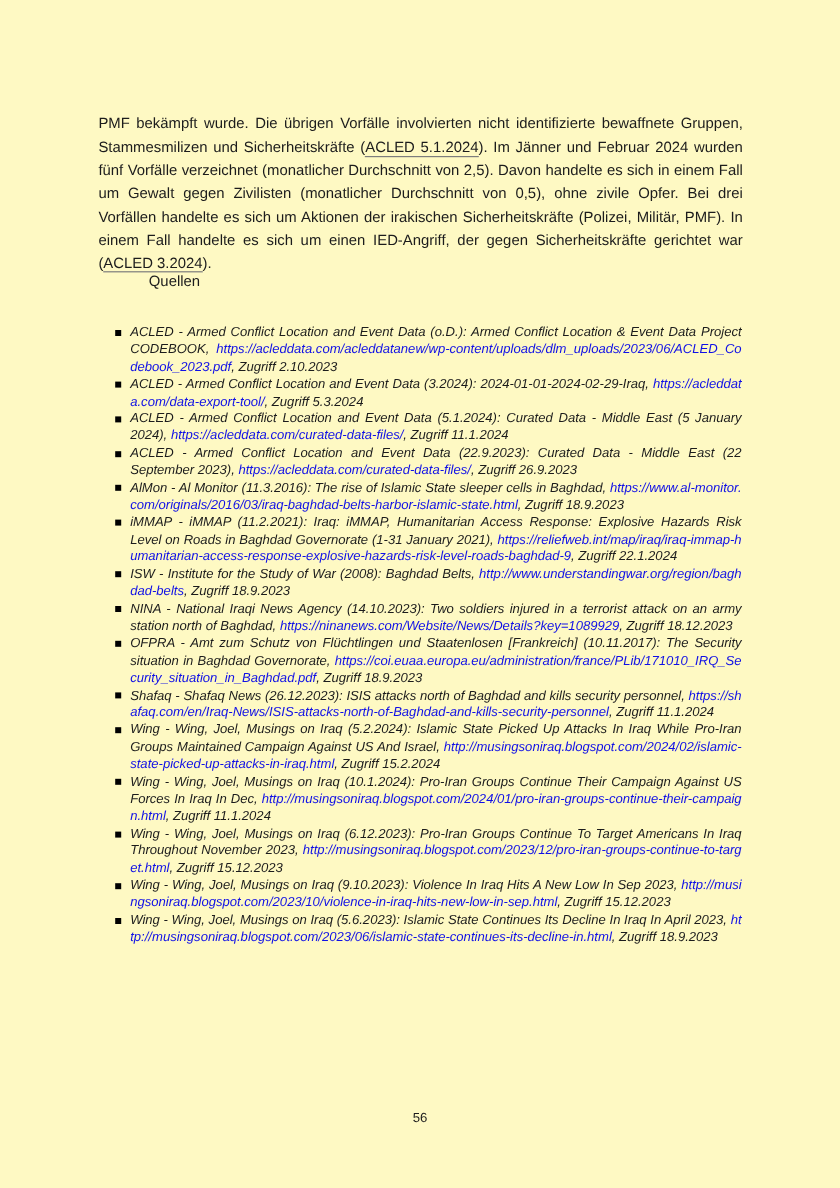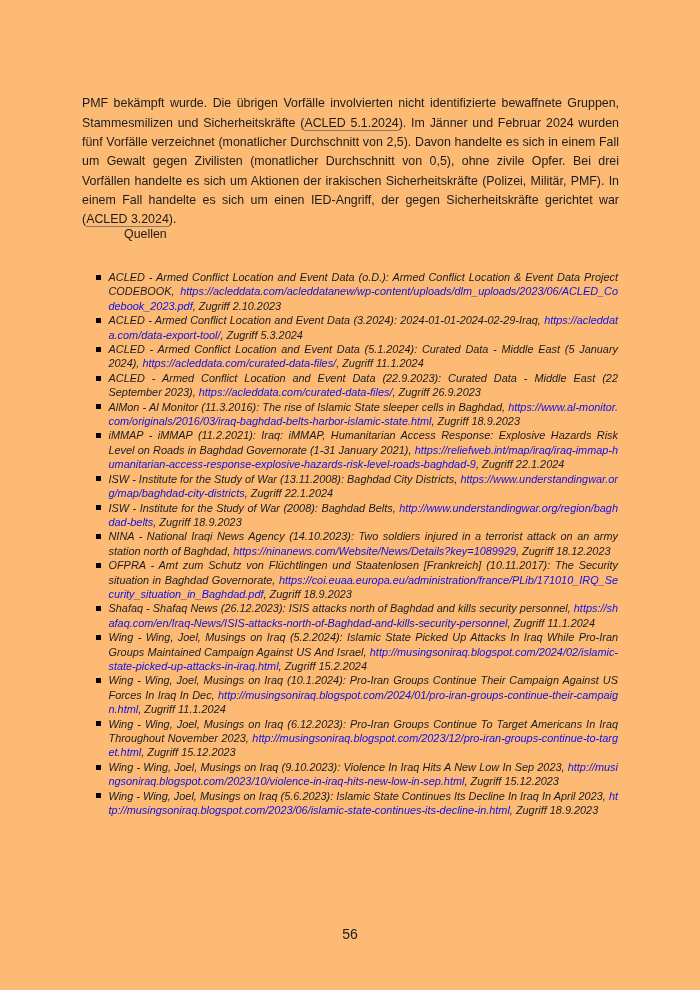--- a/index.html
+++ b/index.html
@@ -4,21 +4,21 @@
 <style>
   html, body {
     margin: 0;
     padding: 0;
     background: #ffffff;
   }
   .page {
     position: relative;
     width: 700px;
     height: 990px;
-    background: #fdba74;
+    background: #fef9c3;
     font-family: "Liberation Sans", sans-serif;
     color: #1c1c1c;
     overflow: hidden;
   }
   .para {
     position: absolute;
     left: 82px;
     top: 82px;
     width: 537px;
     font-size: 12.4px;
@@ -67,41 +67,40 @@
     color: #1010e6;
     text-decoration: none;
     word-break: break-all;
   }
   .page-number {
     position: absolute;
     top: 926px;
     left: 0;
     width: 100%;
     text-align: center;
-    font-size: 14px;
+    font-size: 11px;
     color: #1c1c1c;
   }
 </style>
 </head>
 <body>
 
 <div class="page">
 
   <p class="para"><span>PMF bekämpft wurde. Die übrigen Vorfälle involvierten nicht identifizierte bewaffnete Gruppen, Stammesmilizen und Sicherheitskräfte (</span><a class="ref-link" href="#">ACLED 5.1.2024</a><span>). Im Jänner und Februar 2024 wurden fünf Vorfälle verzeichnet (monatlicher Durchschnitt von 2,5). Davon handelte es sich in einem Fall um Gewalt gegen Zivilisten (monatlicher Durchschnitt von 0,5), ohne zivile Opfer. Bei drei Vorfällen handelte es sich um Aktionen der irakischen Sicherheitskräfte (Polizei, Militär, PMF). In einem Fall handelte es sich um einen IED-Angriff, der gegen Sicherheitskräfte gerichtet war (</span><a class="ref-link" href="#">ACLED 3.2024</a><span>).</span></p>
 
   <div class="heading">Quellen</div>
 
   <ul class="sources">
       <li><span class="bullet"></span><span>ACLED - Armed Conflict Location and Event Data (o.D.): Armed Conflict Location &amp; Event Data Project CODEBOOK, </span><a class="src-link" href="#">https://acleddata.com/acleddatanew/wp-content/uploads/dlm_uploads/2023/06/ACLED_Codebook_2023.pdf</a><span>, Zugriff 2.10.2023</span></li>
       <li><span class="bullet"></span><span>ACLED - Armed Conflict Location and Event Data (3.2024): 2024-01-01-2024-02-29-Iraq, </span><a class="src-link" href="#">https://acleddata.com/data-export-tool/</a><span>, Zugriff 5.3.2024</span></li>
       <li><span class="bullet"></span><span>ACLED - Armed Conflict Location and Event Data (5.1.2024): Curated Data - Middle East (5 January 2024), </span><a class="src-link" href="#">https://acleddata.com/curated-data-files/</a><span>, Zugriff 11.1.2024</span></li>
       <li><span class="bullet"></span><span>ACLED - Armed Conflict Location and Event Data (22.9.2023): Curated Data - Middle East (22 September 2023), </span><a class="src-link" href="#">https://acleddata.com/curated-data-files/</a><span>, Zugriff 26.9.2023</span></li>
       <li><span class="bullet"></span><span>AlMon - Al Monitor (11.3.2016): The rise of Islamic State sleeper cells in Baghdad, </span><a class="src-link" href="#">https://www.al-monitor.com/originals/2016/03/iraq-baghdad-belts-harbor-islamic-state.html</a><span>, Zugriff 18.9.2023</span></li>
       <li><span class="bullet"></span><span>iMMAP - iMMAP (11.2.2021): Iraq: iMMAP, Humanitarian Access Response: Explosive Hazards Risk Level on Roads in Baghdad Governorate (1-31 January 2021), </span><a class="src-link" href="#">https://reliefweb.int/map/iraq/iraq-immap-humanitarian-access-response-explosive-hazards-risk-level-roads-baghdad-9</a><span>, Zugriff 22.1.2024</span></li>
-      <li><span class="bullet"></span><span>ISW - Institute for the Study of War (13.11.2008): Baghdad City Districts, </span><a class="src-link" href="#">https://www.understandingwar.org/map/baghdad-city-districts</a><span>, Zugriff 22.1.2024</span></li>
       <li><span class="bullet"></span><span>ISW - Institute for the Study of War (2008): Baghdad Belts, </span><a class="src-link" href="#">http://www.understandingwar.org/region/baghdad-belts</a><span>, Zugriff 18.9.2023</span></li>
       <li><span class="bullet"></span><span>NINA - National Iraqi News Agency (14.10.2023): Two soldiers injured in a terrorist attack on an army station north of Baghdad, </span><a class="src-link" href="#">https://ninanews.com/Website/News/Details?key=1089929</a><span>, Zugriff 18.12.2023</span></li>
       <li><span class="bullet"></span><span>OFPRA - Amt zum Schutz von Flüchtlingen und Staatenlosen [Frankreich] (10.11.2017): The Security situation in Baghdad Governorate, </span><a class="src-link" href="#">https://coi.euaa.europa.eu/administration/france/PLib/171010_IRQ_Security_situation_in_Baghdad.pdf</a><span>, Zugriff 18.9.2023</span></li>
       <li><span class="bullet"></span><span>Shafaq - Shafaq News (26.12.2023): ISIS attacks north of Baghdad and kills security personnel, </span><a class="src-link" href="#">https://shafaq.com/en/Iraq-News/ISIS-attacks-north-of-Baghdad-and-kills-security-personnel</a><span>, Zugriff 11.1.2024</span></li>
       <li><span class="bullet"></span><span>Wing - Wing, Joel, Musings on Iraq (5.2.2024): Islamic State Picked Up Attacks In Iraq While Pro-Iran Groups Maintained Campaign Against US And Israel, </span><a class="src-link" href="#">http://musingsoniraq.blogspot.com/2024/02/islamic-state-picked-up-attacks-in-iraq.html</a><span>, Zugriff 15.2.2024</span></li>
       <li><span class="bullet"></span><span>Wing - Wing, Joel, Musings on Iraq (10.1.2024): Pro-Iran Groups Continue Their Campaign Against US Forces In Iraq In Dec, </span><a class="src-link" href="#">http://musingsoniraq.blogspot.com/2024/01/pro-iran-groups-continue-their-campaign.html</a><span>, Zugriff 11.1.2024</span></li>
       <li><span class="bullet"></span><span>Wing - Wing, Joel, Musings on Iraq (6.12.2023): Pro-Iran Groups Continue To Target Americans In Iraq Throughout November 2023, </span><a class="src-link" href="#">http://musingsoniraq.blogspot.com/2023/12/pro-iran-groups-continue-to-target.html</a><span>, Zugriff 15.12.2023</span></li>
       <li><span class="bullet"></span><span>Wing - Wing, Joel, Musings on Iraq (9.10.2023): Violence In Iraq Hits A New Low In Sep 2023, </span><a class="src-link" href="#">http://musingsoniraq.blogspot.com/2023/10/violence-in-iraq-hits-new-low-in-sep.html</a><span>, Zugriff 15.12.2023</span></li>
       <li><span class="bullet"></span><span>Wing - Wing, Joel, Musings on Iraq (5.6.2023): Islamic State Continues Its Decline In Iraq In April 2023, </span><a class="src-link" href="#">http://musingsoniraq.blogspot.com/2023/06/islamic-state-continues-its-decline-in.html</a><span>, Zugriff 18.9.2023</span></li>
     </ul>

